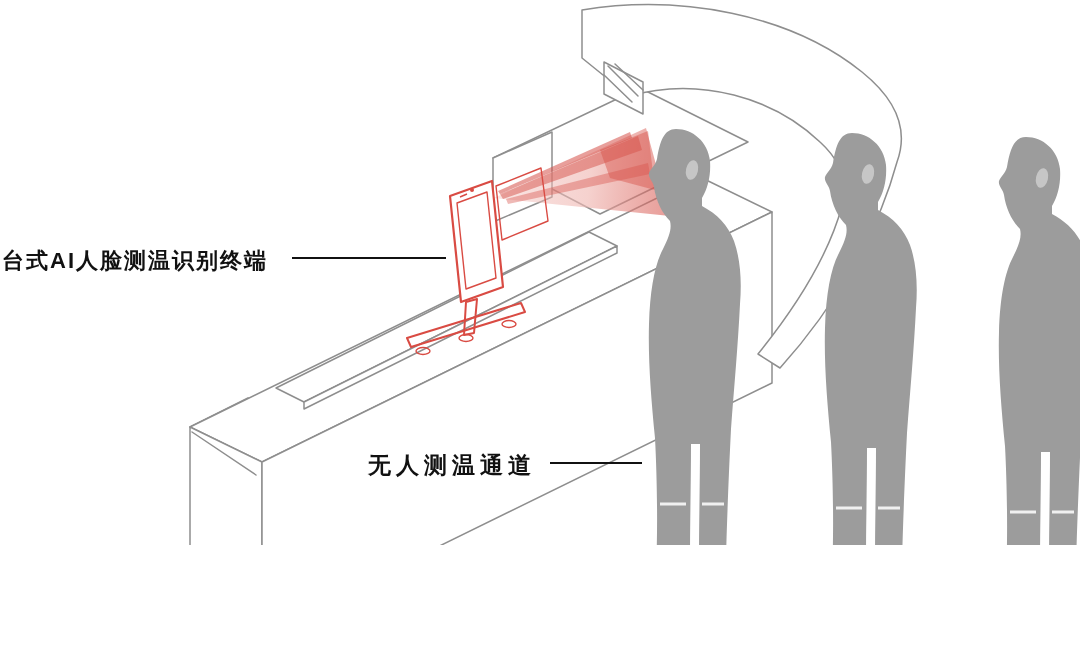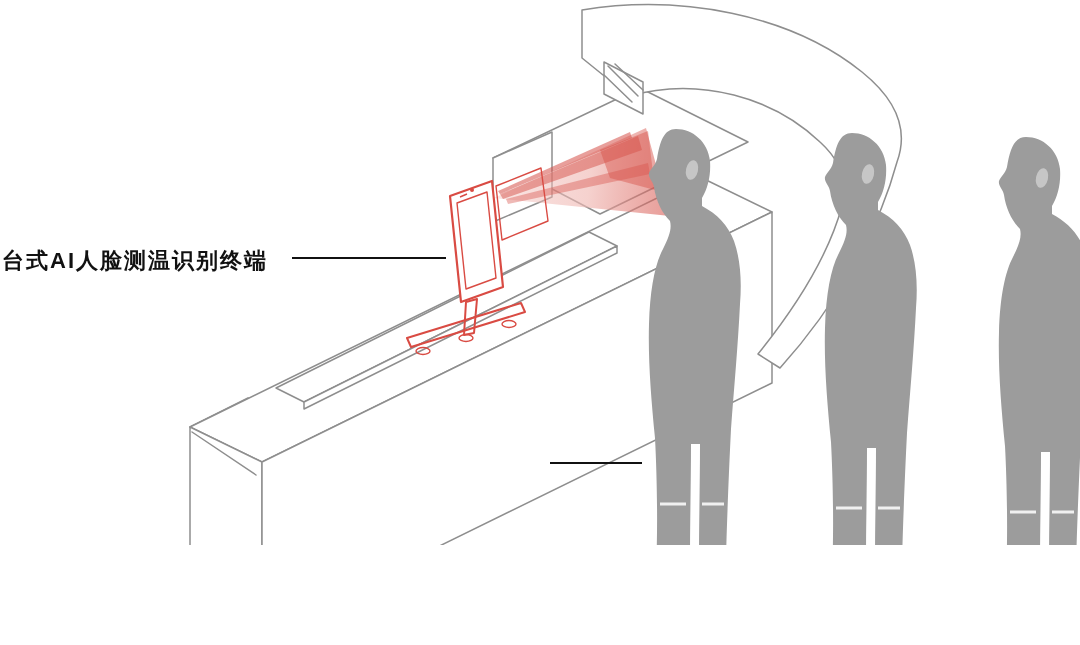--- a/index.html
+++ b/index.html
@@ -84,14 +84,15 @@
 
     <g id="people">
         <use href="#person" x="612" y="128"></use>
         <use href="#person" x="788" y="132"></use>
         <use href="#person" x="962" y="136"></use>
       </g>
   </svg>
 
   <div class="label label1">台式AI人脸测温识别终端</div>
   <div class="leader leader1"></div>
+  <div class="label label2">无人测温通道</div>
   <div class="leader leader2"></div>
 </div>
 
 </body></html>

